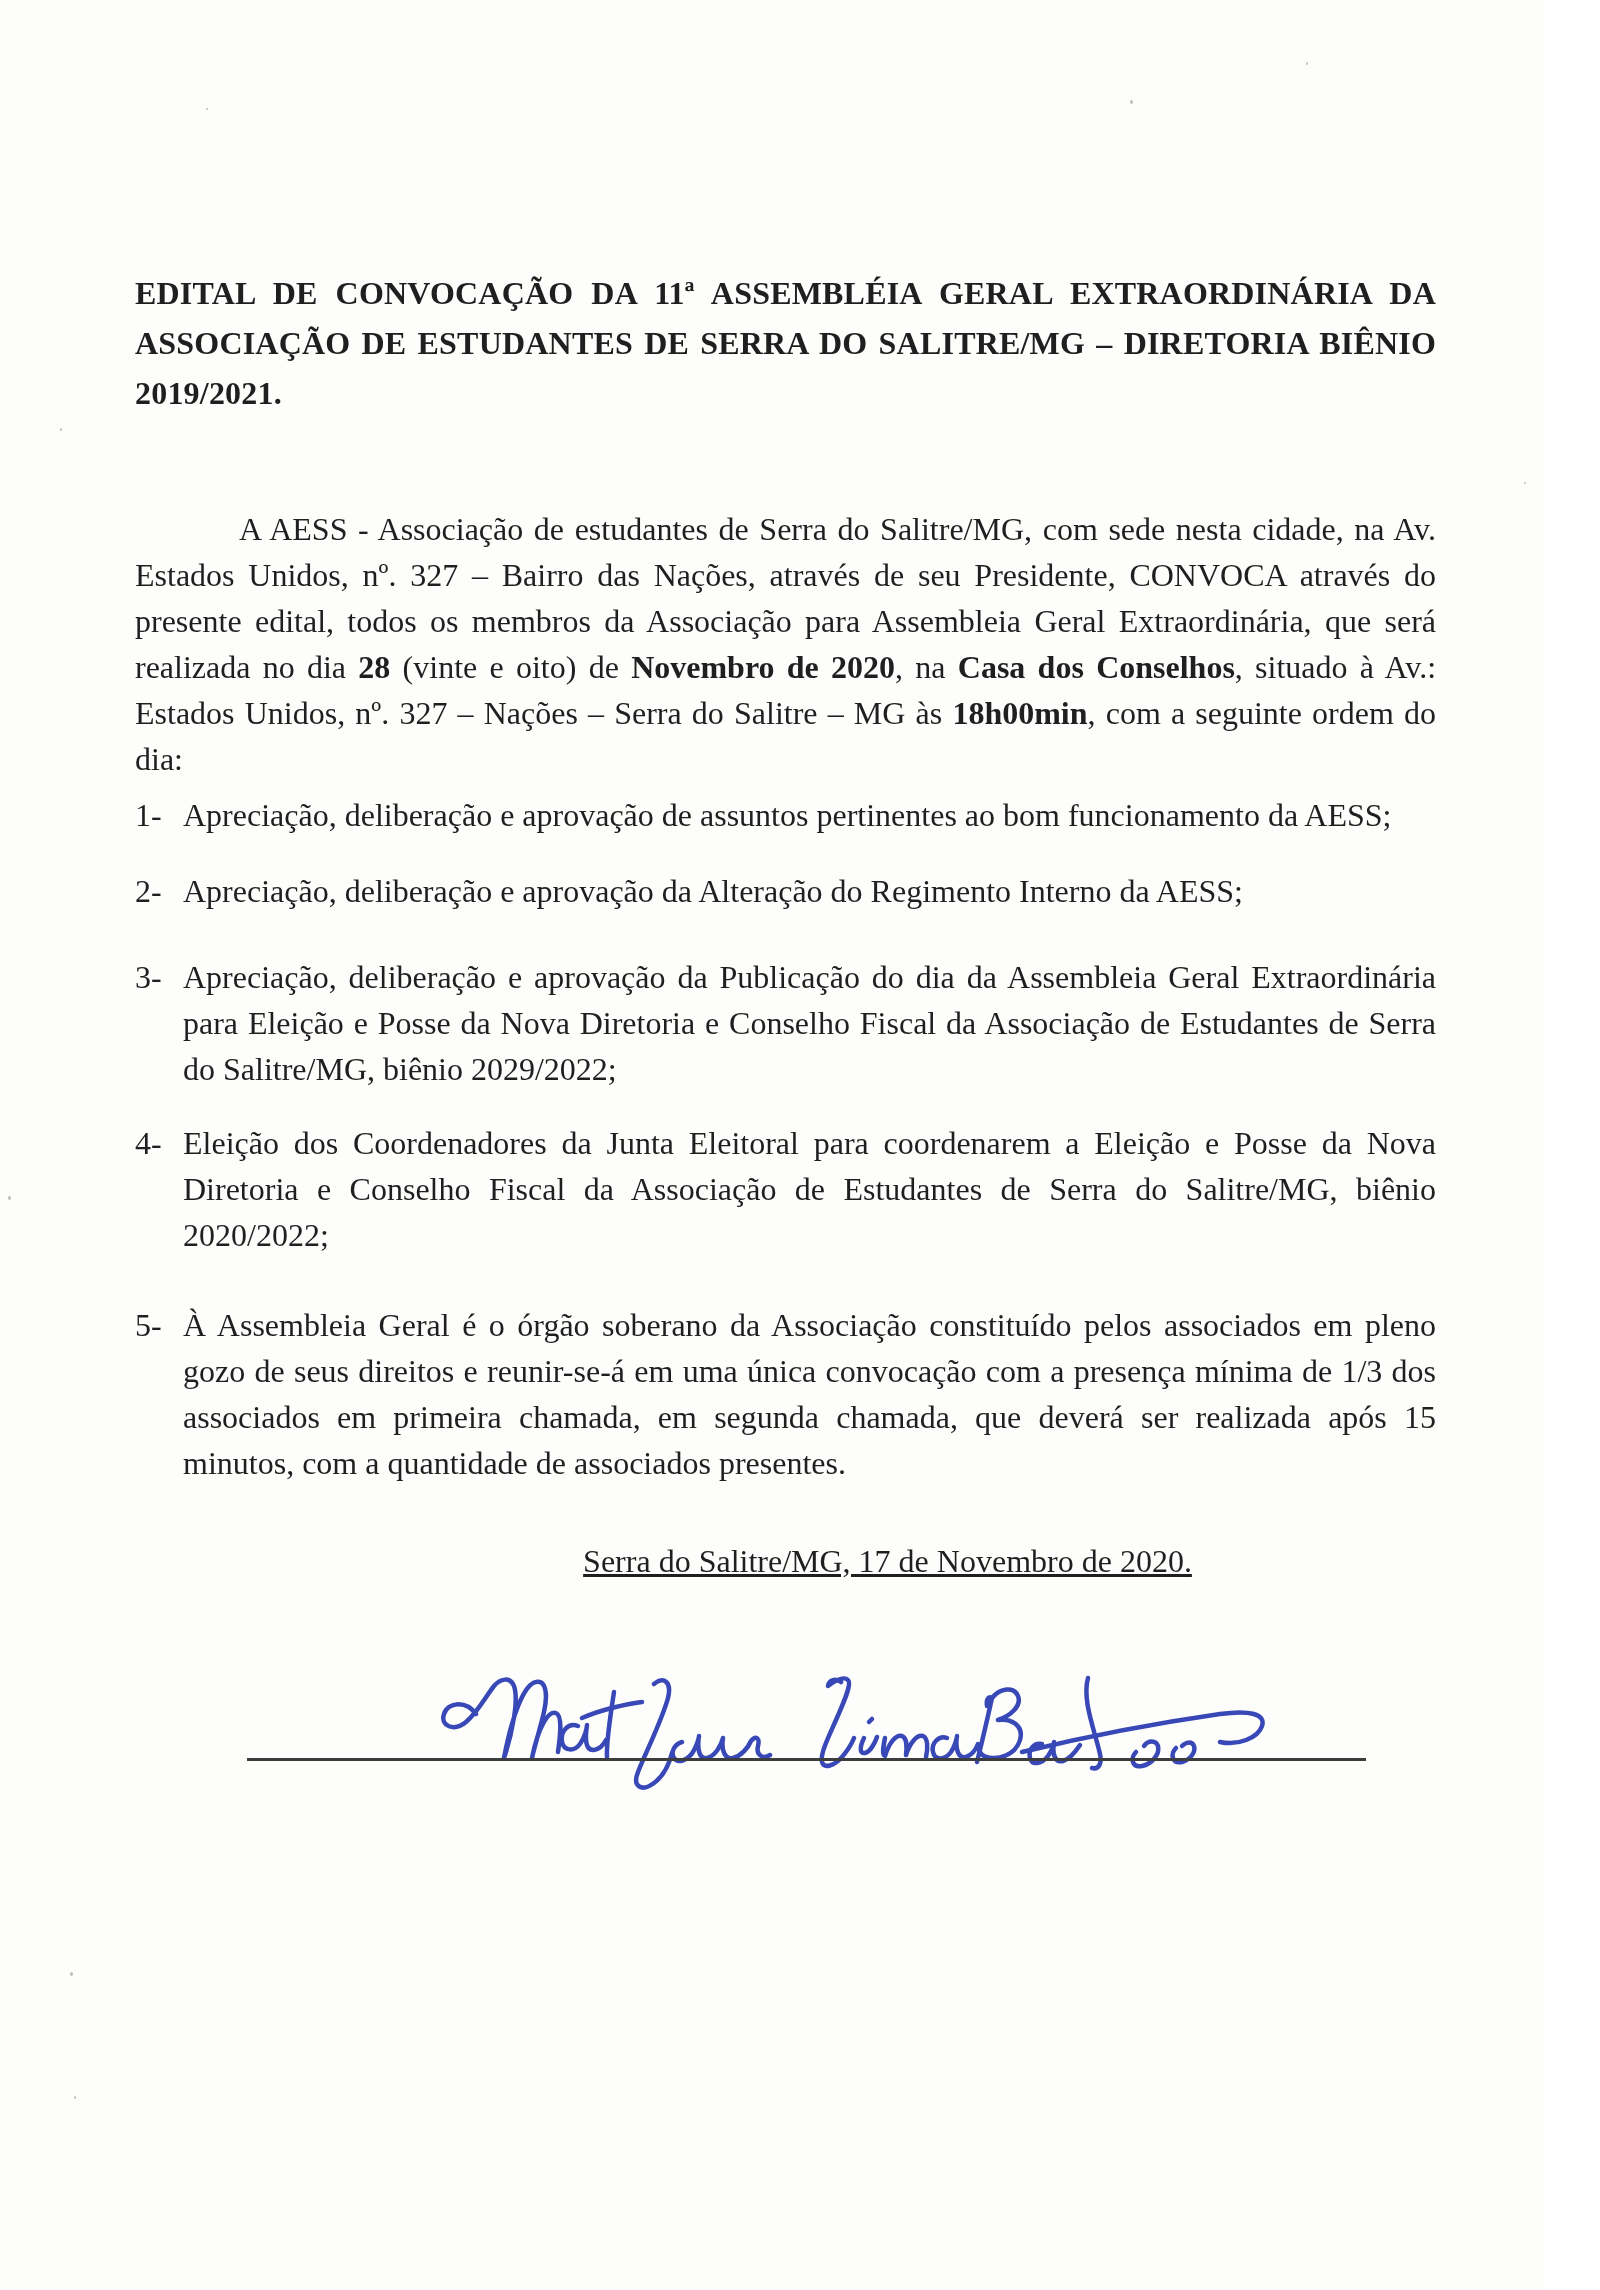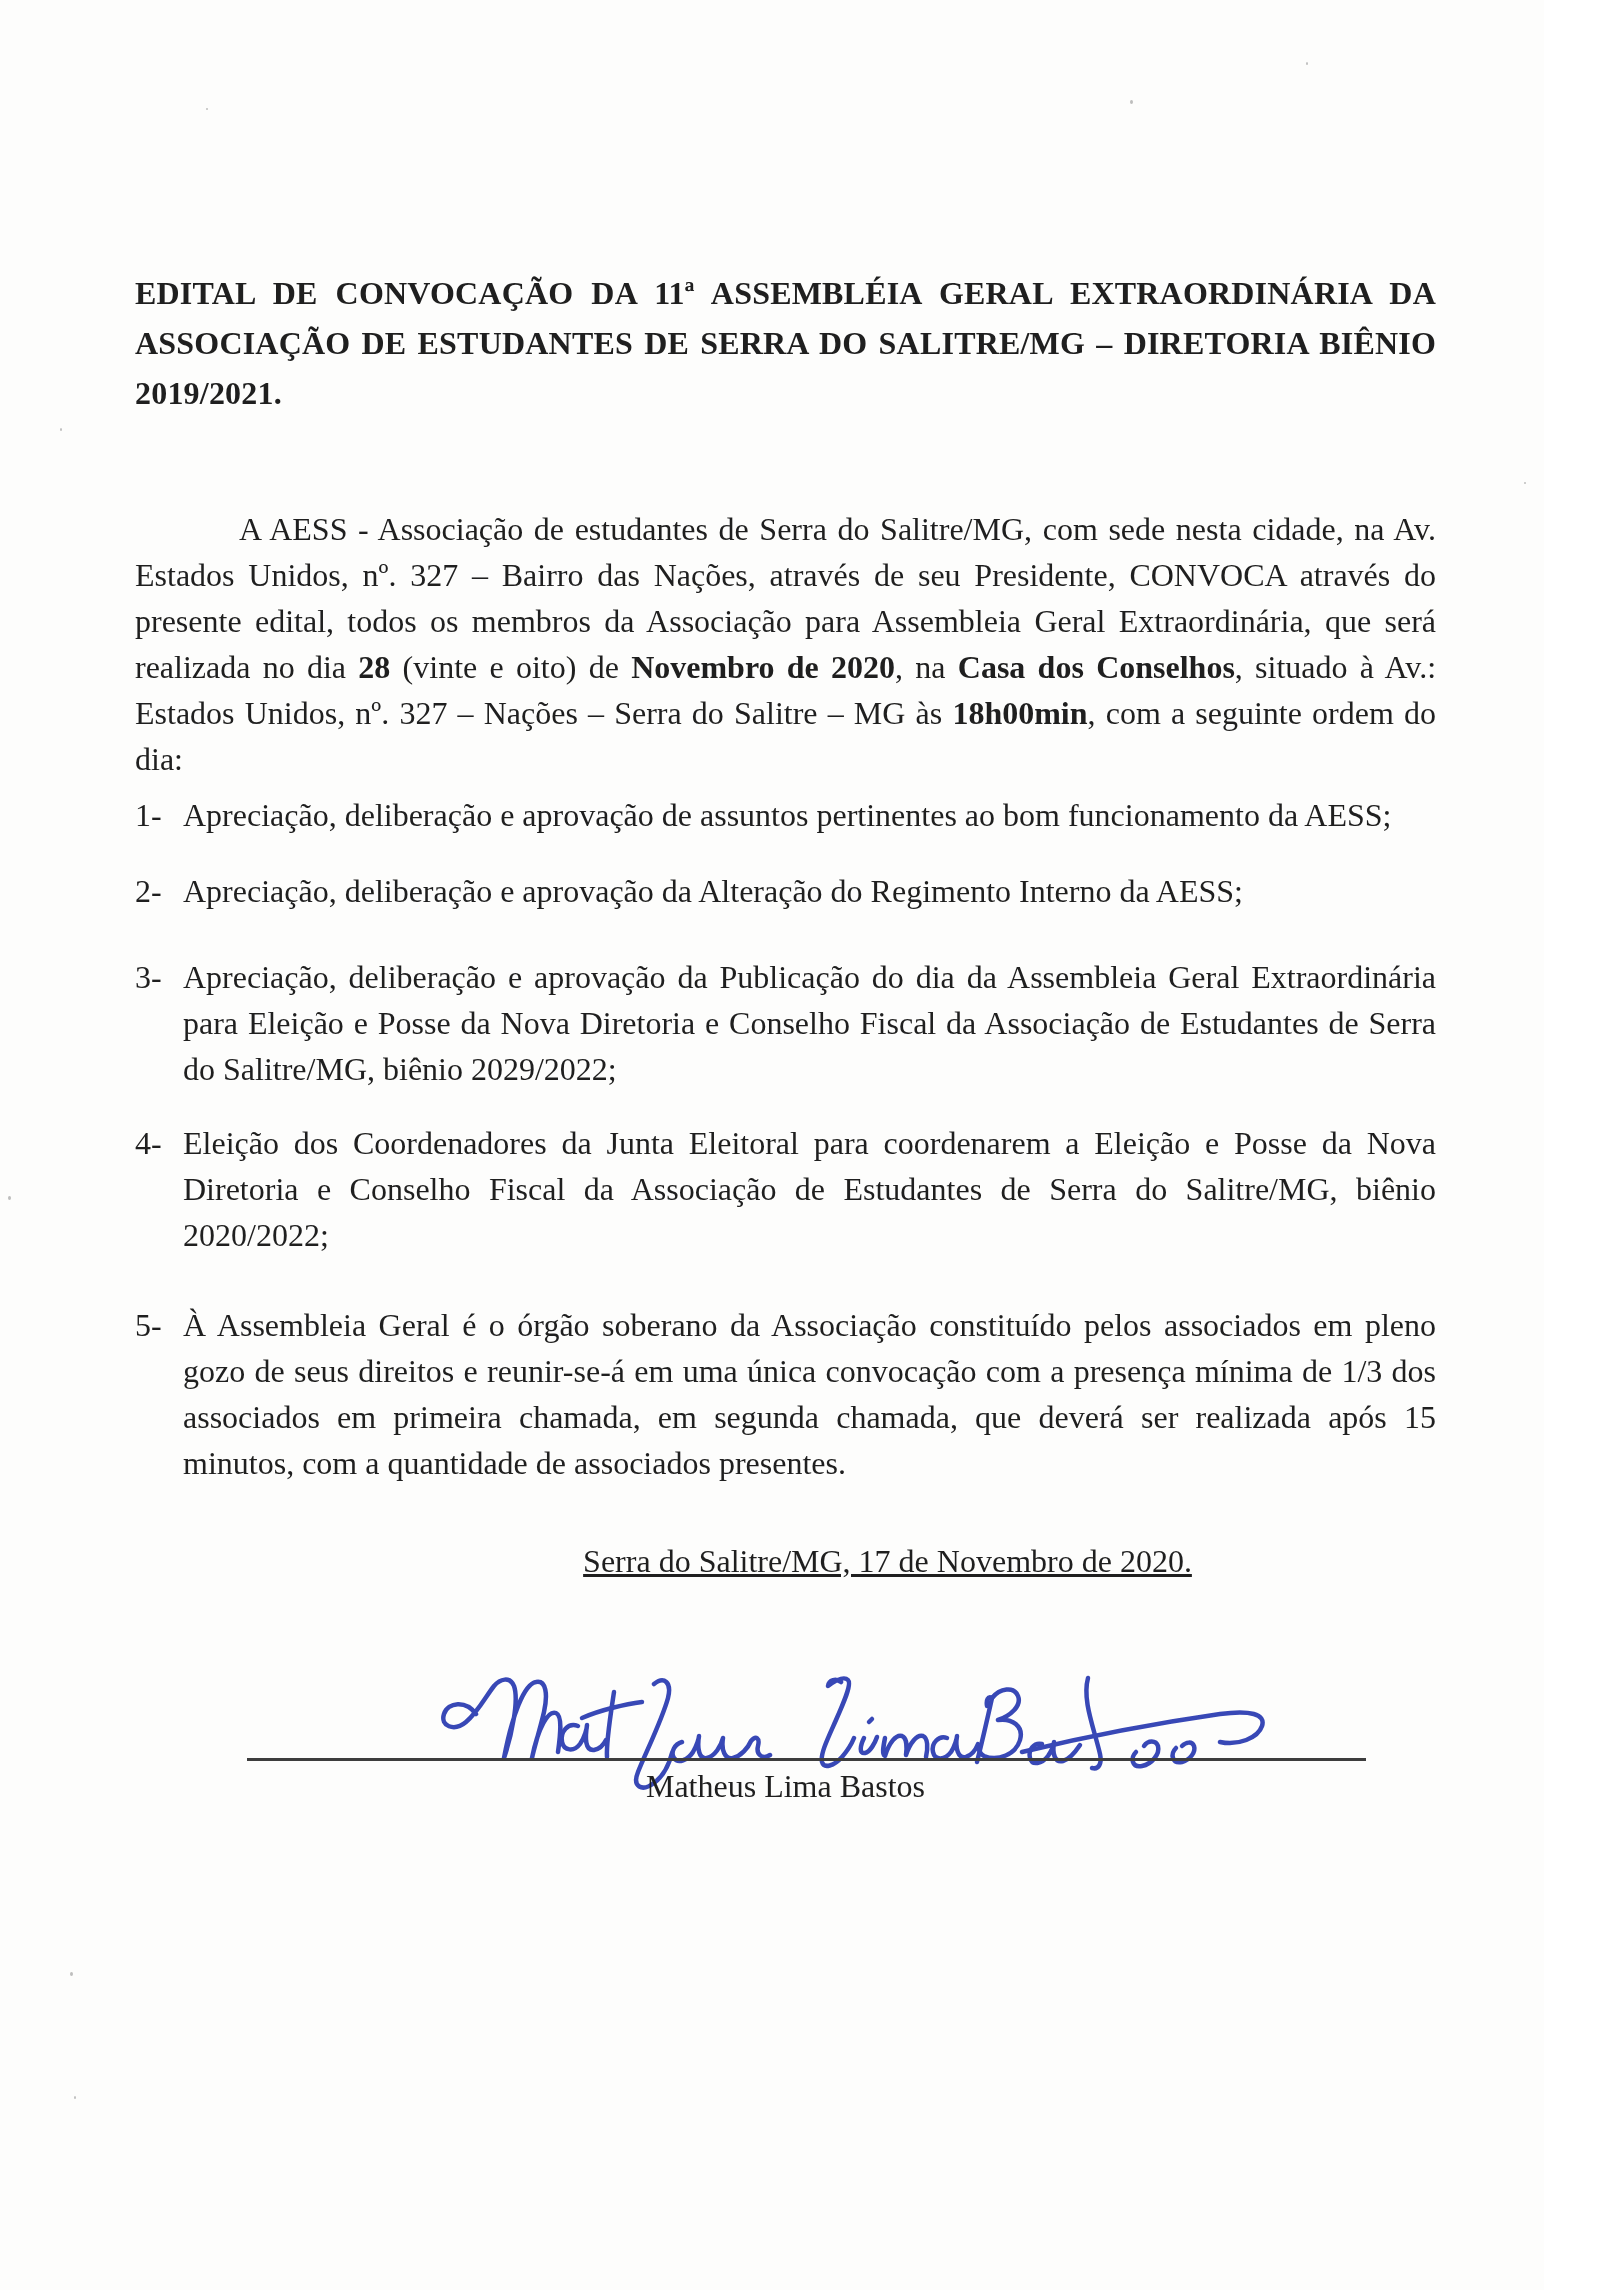--- a/index.html
+++ b/index.html
@@ -109,21 +109,20 @@
       <path d="M567,48 C566,42 568,38 572,40 C580,30 594,28 598,38 C602,48 590,58 578,62 C592,60 604,68 600,82 C596,96 578,104 564,98 C560,96 558,92 560,88"></path>
       <path d="M572,40 C568,58 562,84 557,104"></path>
       <path d="M622,86 C614,84 608,92 610,100 C612,108 622,106 628,98 C632,92 634,86 634,84 C632,96 635,105 643,103 C650,101 656,93 660,87"></path>
       <path d="M668,20 C662,42 674,70 680,96 C682,105 679,112 672,110"></path>
       <path d="M602,94 C660,80 730,66 800,56 C830,52 846,56 842,68 C838,80 818,88 800,84"></path>
       <path d="M716,94 C710,100 712,110 722,108 C732,106 740,96 738,88 C736,82 728,82 724,88"></path>
       <path d="M756,90 C750,96 752,106 762,104 C770,102 776,94 774,88 C772,83 766,84 762,88"></path>
     </svg>
     <div class="sigline"></div>
     <div class="sigsub">
-      <div>Matheus Lima Bastos</div>
     </div>
   </div>
 
   <div class="speck" style="left:1130px;top:100px;width:3px;height:4px;"></div>
   <div class="speck" style="left:1306px;top:62px;width:2px;height:3px;"></div>
   <div class="speck" style="left:206px;top:108px;width:2px;height:2px;"></div>
   <div class="speck" style="left:60px;top:428px;width:2px;height:3px;"></div>
   <div class="speck" style="left:8px;top:1196px;width:3px;height:4px;"></div>
   <div class="speck" style="left:70px;top:1972px;width:3px;height:4px;"></div>
   <div class="speck" style="left:74px;top:2096px;width:2px;height:3px;"></div>

